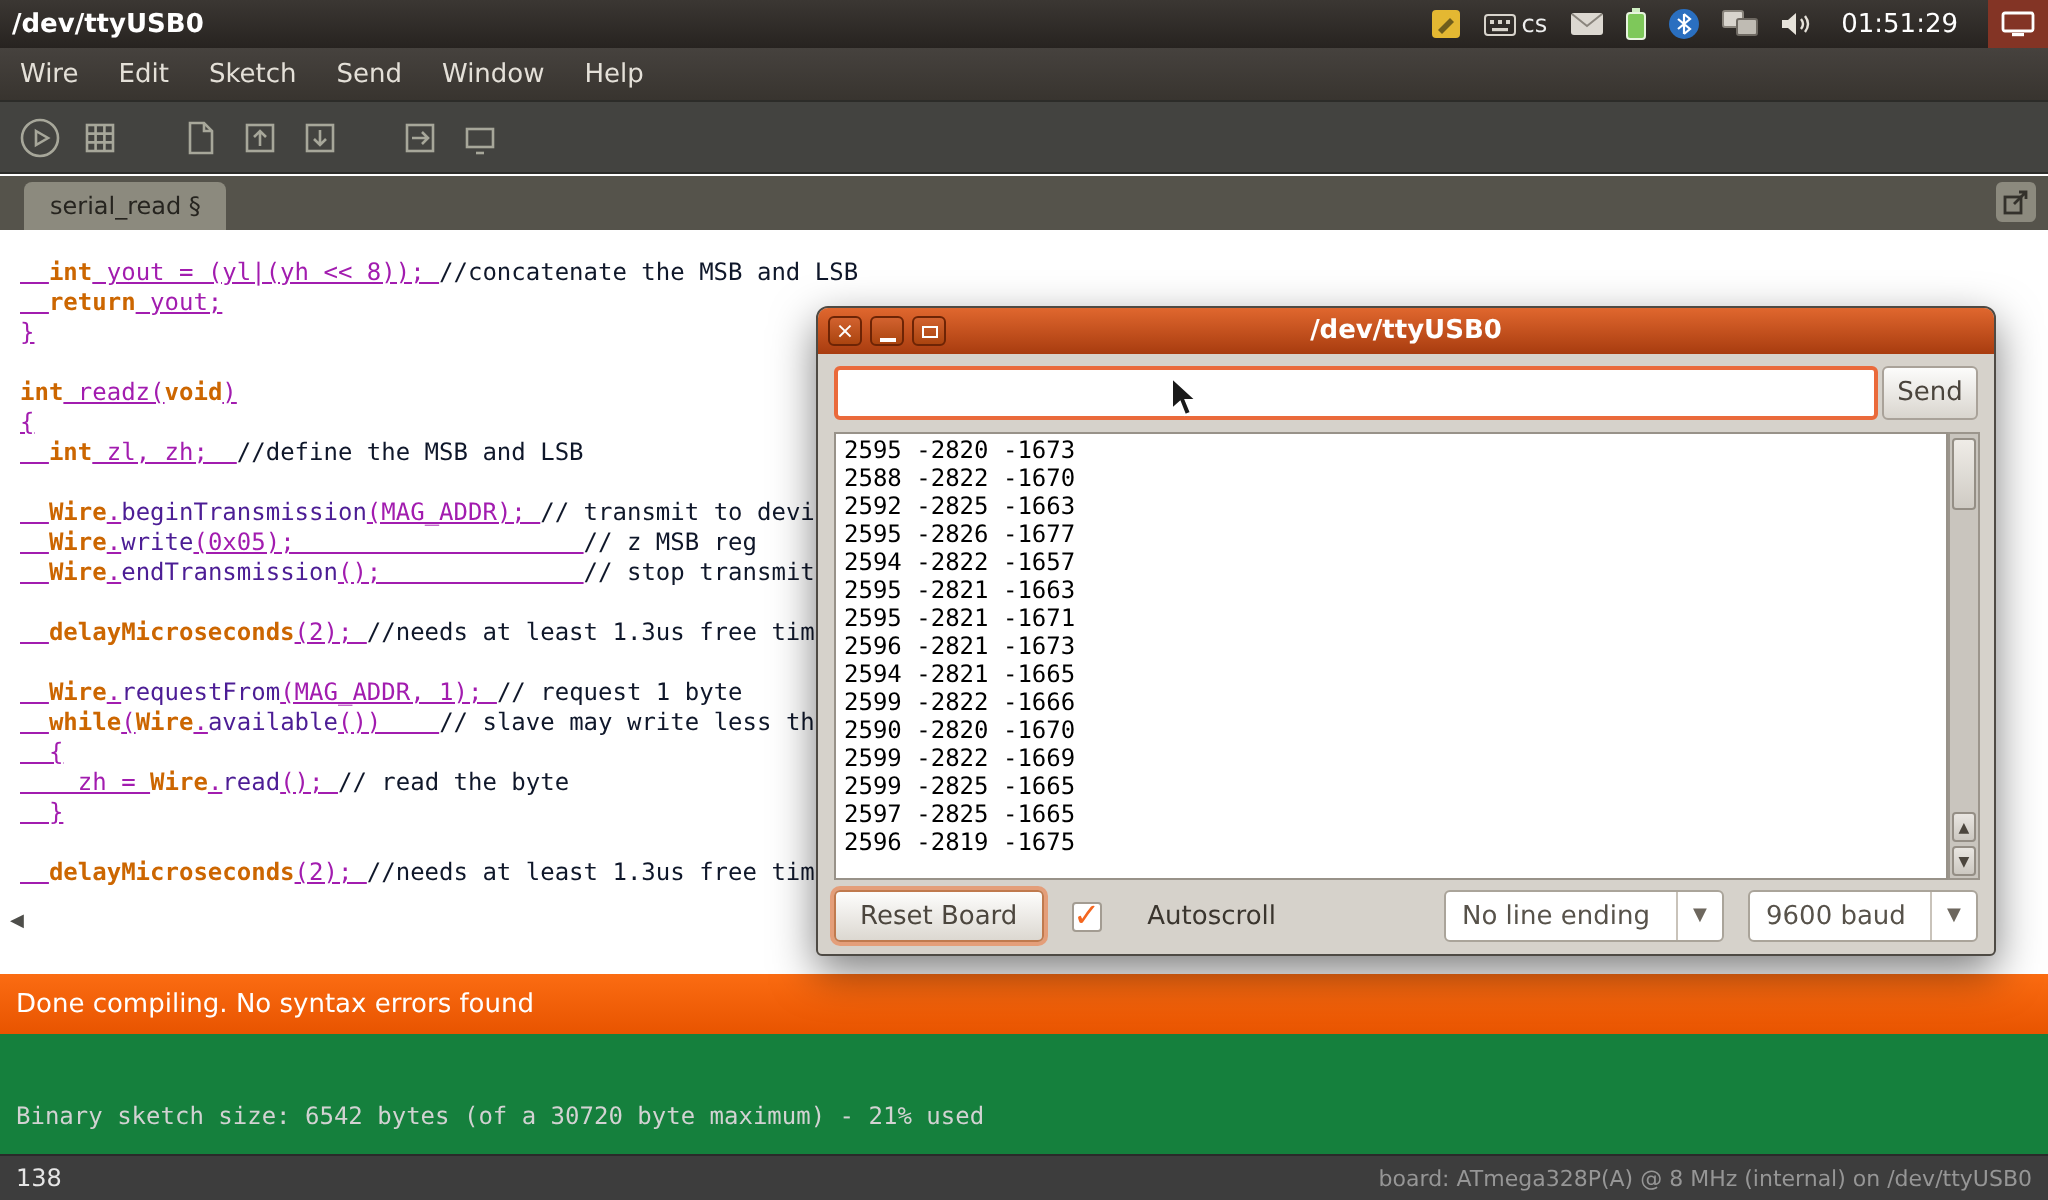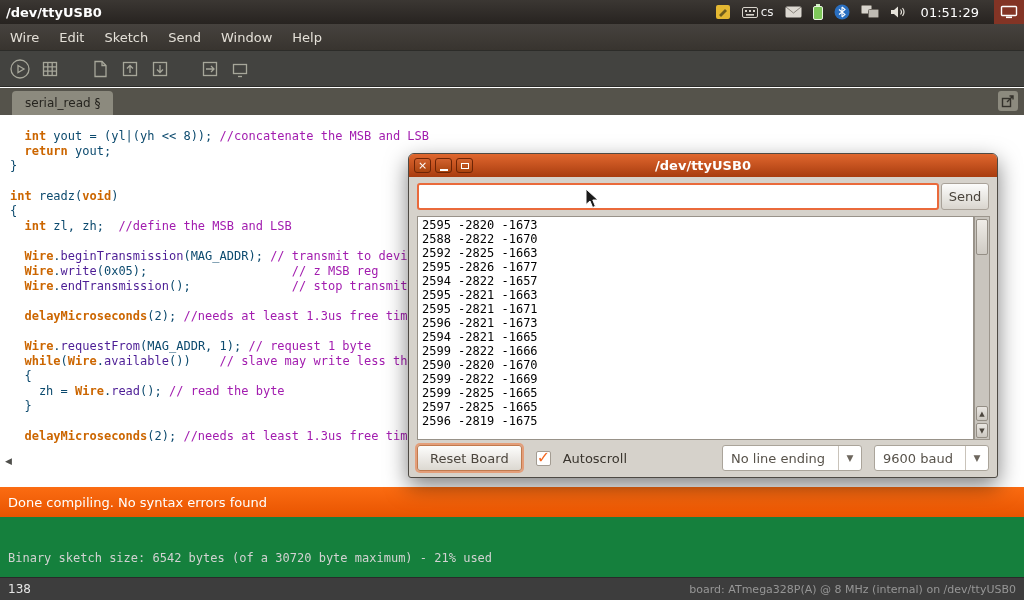--- a/index.html
+++ b/index.html
@@ -42,24 +42,24 @@
   #tab-switch-button { position:absolute; right:6px; top:3px; width:20px; height:20px;
     background:#8c8a7e; border-radius:3px; display:flex; align-items:center;
     justify-content:center; }
   #tab-switch-button svg { stroke:#33312b; fill:none; stroke-width:1.4; }
 
   
   #editor { left:0; top:115px; width:1024px; height:372px; background:#ffffff;
     padding:14px 0 0 10px; font-family:"DejaVu Sans Mono","Liberation Mono",monospace;
     font-size:12px; line-height:15px; color:#333; overflow:hidden; }
   .code-line { white-space:pre; }
-  .tk-p { color:#0c4a6e; }
+  .tk-p { color:#a21caf;text-decoration:underline; }
   .tk-k { color:#cc6600; font-weight:bold; }
   .tk-f { color:#4c1d95; }
-  .tk-c { color:#a21caf; }
+  .tk-c { color:#0f172a; }
   #hscroll-left { position:absolute; left:5px; top:456px; font-size:9px; color:#4e4e4a; }
 
   
   #status-bar { left:0; top:487px; width:1024px; height:30px;
     background:linear-gradient(#fb6c12,#e85400); color:#fff; font-size:13px;
     display:flex; align-items:center; padding-left:8px; }
 
   
   #console { left:0; top:517px; width:1024px; height:60px; background:#15803d;
     color:#d2d2d2; font-family:"DejaVu Sans Mono","Liberation Mono",monospace;
@@ -114,21 +114,21 @@
     display:flex; align-items:center; padding:0 8px; }
   #reset-board-button { height:26px; padding:0 12px;
     background:linear-gradient(#fdfdfc,#dcd8d1); border:1px solid #c07a4e;
     border-radius:3px; font-size:13px; color:#4c463e;
     box-shadow:0 0 0 2px rgba(240,115,54,.55);
     display:flex; align-items:center; }
   #autoscroll-checkbox { width:15px; height:15px; background:#fff;
     border:1px solid #a39c92; border-radius:2px; margin-left:14px; position:relative; }
   #autoscroll-check-icon { position:absolute; left:0px; top:-4px; color:#f4661f;
     font-size:16px; font-weight:bold; }
-  #autoscroll-label { font-size:13px; color:#3a352e; margin-left:12px;text-align:center; }
+  #autoscroll-label { font-size:13px; color:#3a352e; margin-left:23px;text-align:center; }
   .dropdown { height:26px; background:#fff; border:1px solid #aaa49a; border-radius:3px;
     display:flex; align-items:center; font-size:13px; color:#57524a; }
   .dd-label { padding:0 8px; white-space:nowrap; flex:1; }
   .dd-arrow { width:23px; align-self:stretch; border-left:1px solid #c9c3ba;
     display:flex; align-items:center; justify-content:center; color:#6d675e; font-size:9px; }
   #line-ending-select { margin-left:auto; width:140px; }
   #baud-select { margin-left:12px; width:115px; }
 
   #mouse-cursor { position:absolute; left:585px; top:188px; z-index:100; }
 </style>

